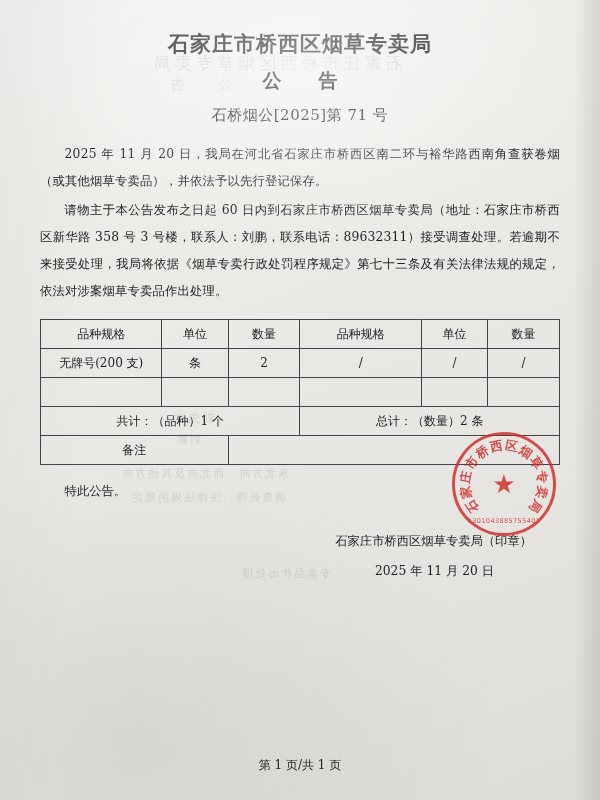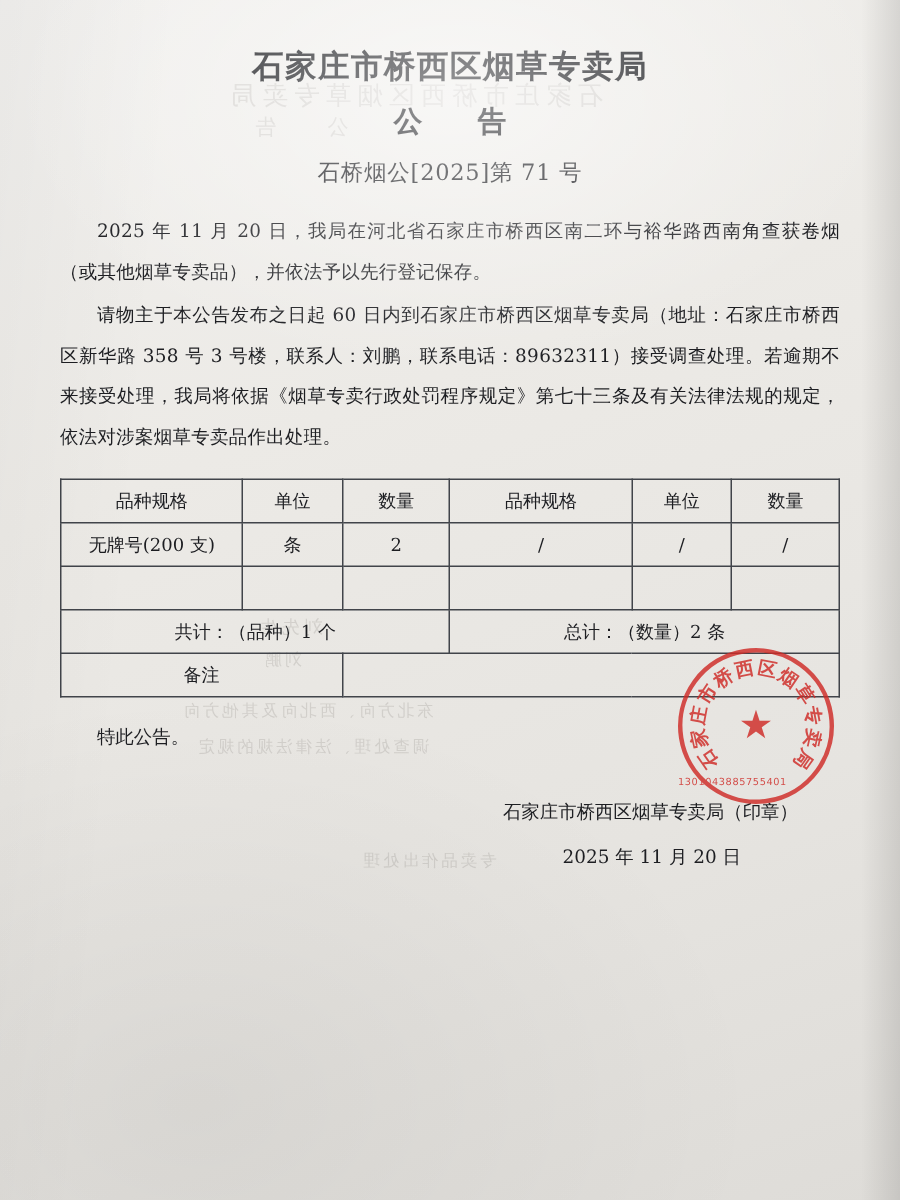--- a/index.html
+++ b/index.html
@@ -165,20 +165,21 @@
     font-family: "DejaVu Serif", "Liberation Serif", serif;
     font-size: 12.5px;
     font-weight: bold;
     color: #cf2b27;
     transform-origin: 0 0;
   }
   .seal-bottom {
     position: absolute;
     width: 104px;
     bottom: 11px;
+    text-align: center;
     font-family: "DejaVu Sans", sans-serif;
     font-size: 6.5px;
     color: #cf2b27;
     letter-spacing: 0.4px;
   }
   
   .bleed {
     position: absolute;
     z-index: 1;
     color: rgba(120, 115, 112, 0.20);
@@ -292,13 +293,14 @@
         <span style="transform: rotate(56.8182deg) translate(0px, -38px) rotate(0deg) translate(-50%, -50%);">草</span>
         <span style="transform: rotate(79.5455deg) translate(0px, -38px) rotate(0deg) translate(-50%, -50%);">专</span>
         <span style="transform: rotate(102.273deg) translate(0px, -38px) rotate(0deg) translate(-50%, -50%);">卖</span>
         <span style="transform: rotate(125deg) translate(0px, -38px) rotate(0deg) translate(-50%, -50%);">局</span>
       </div>
     <div class="seal-bottom">1301043885755401</div>
   </div>
 
   <div class="edge-shadow"></div>
 
+  <div class="footer">第 1 页/共 1 页</div>
 </div>
 
 </body></html>

